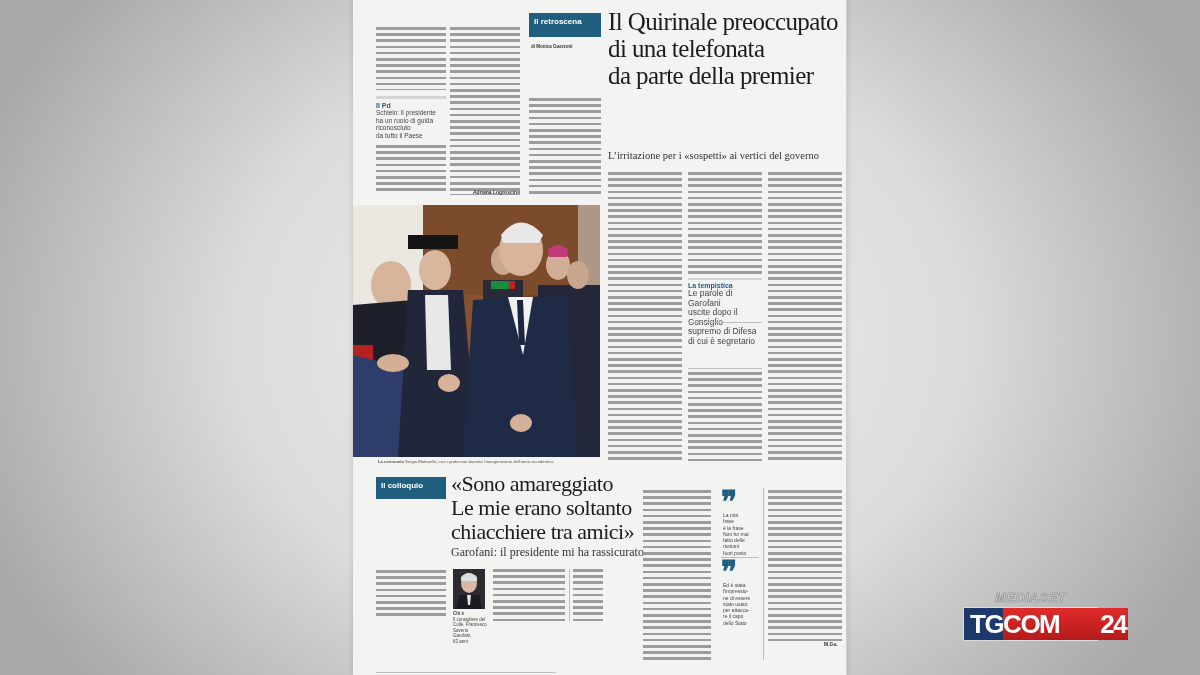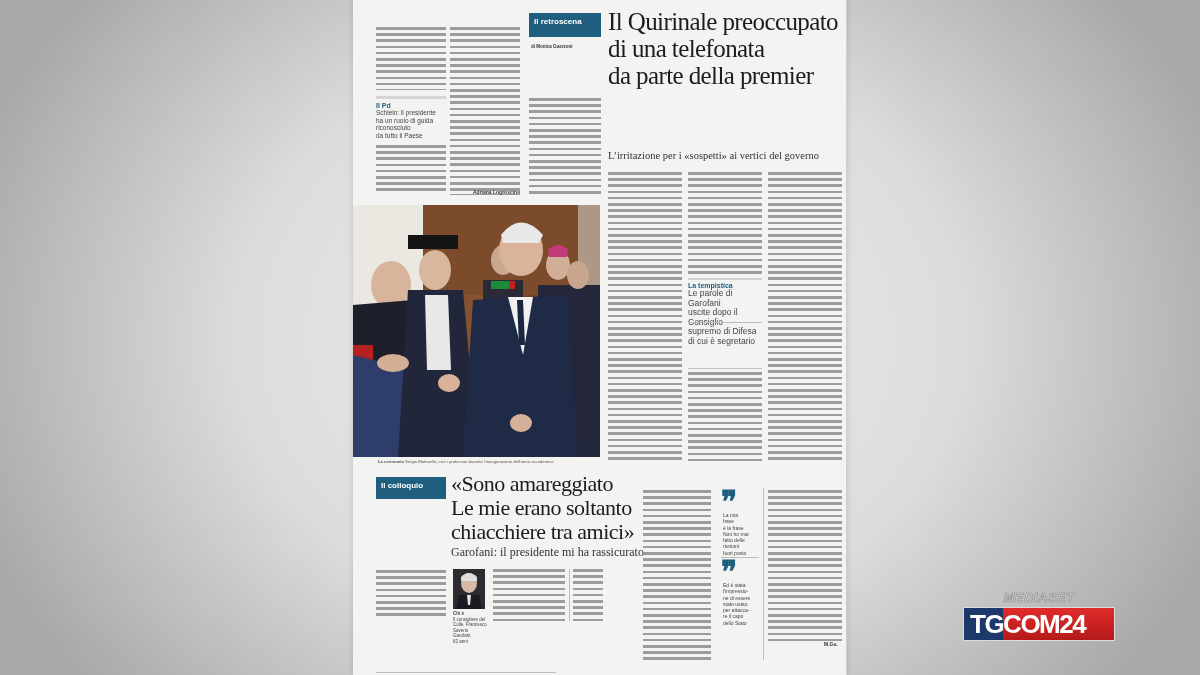--- a/index.html
+++ b/index.html
@@ -23,29 +23,29 @@
   .sidebox .kick{font-size:7px;font-weight:bold;color:#1f5e7e;}
   .sidebox .body{font-size:8.5px;line-height:9.5px;color:#444;}
   .rule{position:absolute;background:#bdbdbd;}
   .photo{position:absolute;left:0;top:205px;width:247px;height:252px;overflow:hidden;
     background:linear-gradient(90deg,#e8e4de 0%,#e8e4de 28%,#7a4a2c 30%,#8a5634 55%,#6d4026 75%,#3a2e2a 100%);}
   .caption{position:absolute;left:25px;top:459px;width:222px;font-family:"Liberation Sans", sans-serif;font-size:4.2px;color:#555;white-space:nowrap;overflow:hidden;}
   .h2{position:absolute;left:98px;top:472px;width:200px;font-size:22px;line-height:24px;color:#1c1c1c;letter-spacing:-0.5px;}
   .sub2{position:absolute;left:98px;top:545px;font-size:12px;color:#333;}
   .quote-mark{position:absolute;font-family:"Liberation Serif", serif;font-size:30px;font-weight:bold;color:#1f5e7e;line-height:24px;}
   .quote-body{position:absolute;font-family:"Liberation Sans", sans-serif;font-size:5px;line-height:6.3px;color:#444;}
-  .logo{position:absolute;left:963px;top:590px;width:152px;height:52px;}
+  .logo{position:absolute;left:963px;top:590px;width:135px;height:52px;}
   .mediaset{font-family:"Liberation Sans", sans-serif;font-weight:bold;font-style:italic;font-size:13px;color:#cfcfcf;
     text-align:center;letter-spacing:0.5px;-webkit-text-stroke:0.6px #8a8a8a;}
   .tgbar{display:flex;height:32px;margin-top:2px;border:1px solid #dcdcdc;}
   .tg{background:#1b3a6b;color:#fff;font-family:"Liberation Sans", sans-serif;font-weight:bold;font-size:26px;
     line-height:32px;padding:0 0 0 6px;letter-spacing:-1.5px;}
   .com{background:linear-gradient(180deg,#e02b2b,#b51a1a);color:#fff;font-family:"Liberation Sans", sans-serif;font-weight:bold;
     font-size:26px;line-height:32px;padding:0 2px 0 0;letter-spacing:-1.5px;flex:1;}
-  .com b{color:#fff;}
+  .com b{color:#fff;padding-left:41px;}
 </style>
 </head>
 <body>
 
 <div class="page">
 
   <div class="txt" style="left:23px;top:27px;width:70px;height:63px;"><span>.</span></div>
   <div class="txt" style="left:97px;top:27px;width:70px;height:168px;"><span>.</span></div>
 
   <div class="rule" style="left:23px;top:96px;width:70px;height:3px;background:#d5d5d5;"></div>

